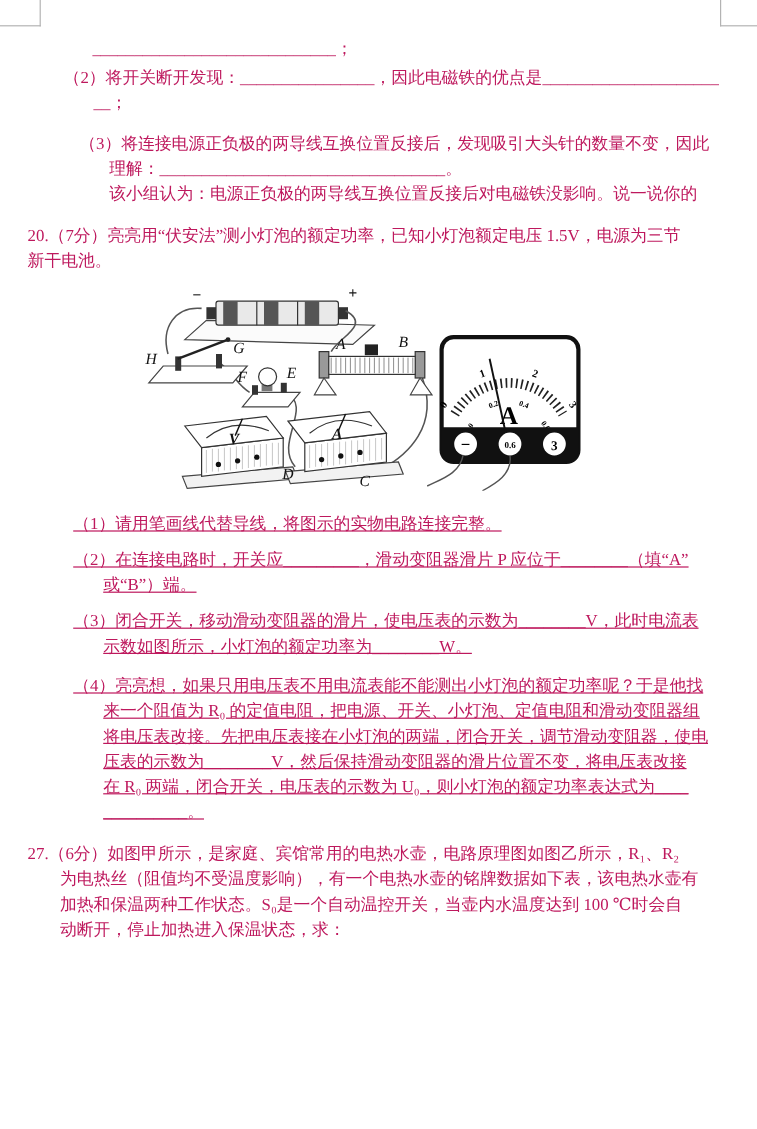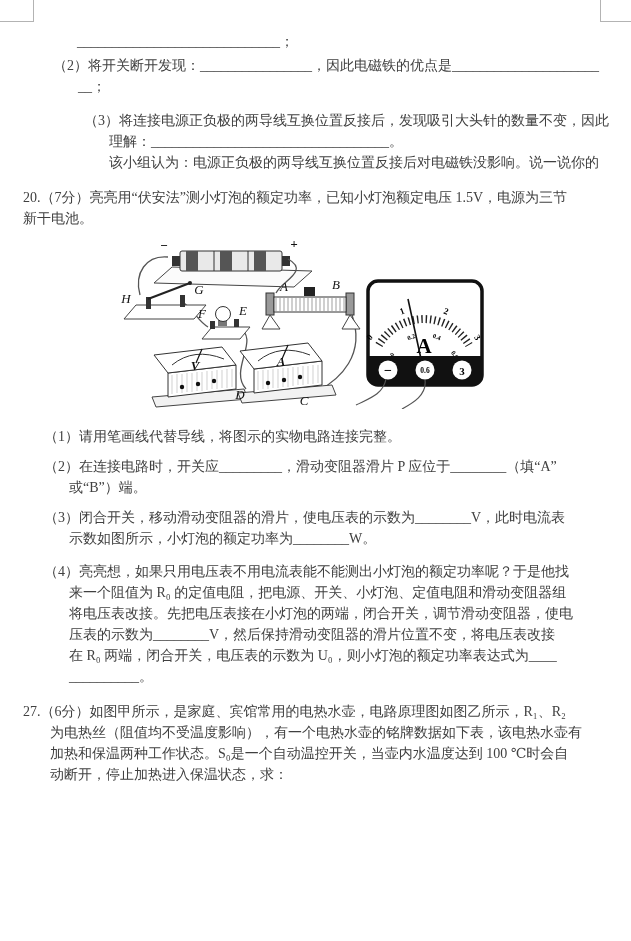--- a/index.html
+++ b/index.html
@@ -1,28 +1,28 @@
 <!DOCTYPE html>
 <html><head>
 <meta charset="utf-8">
 <style>
   html,body{margin:0;padding:0;background:#ffffff;}
-  .page{position:relative;width:631px;height:826px;background:#fff;color:#404040;
+  .page{position:relative;width:631px;height:826px;background:#fff;color:#be185d;
         font-family:"Liberation Serif","DejaVu Serif",serif;font-size:14px;overflow:hidden;}
   .crop{position:absolute;top:0;}
   .crop-tl{left:0;width:33px;height:21px;border-right:1.5px solid #b3b3b3;border-bottom:1.5px solid #b3b3b3;}
   .crop-tr{right:0;width:30px;height:21px;border-left:1.5px solid #b3b3b3;border-bottom:1.5px solid #b3b3b3;}
   .ln{line-height:21px;white-space:nowrap;}
   .cont{margin-left:25px;}
   .b-top{padding-top:31px;margin-left:77px;}
   .b-p2{margin-top:3px;margin-left:53px;}
-  .b-p3{margin-top:13px;margin-left:84px;}
+  .b-p3{margin-top:13px;margin-left:66px;}
   .b-26{margin-top:14px;margin-left:23px;}
   .fig{margin-top:8px;margin-left:96px;}
-  .b-s{margin-left:44px;}
+  .b-s{margin-left:61px;text-decoration:underline;}
   .b-s1{margin-top:13px;}
   .b-s2{margin-top:9px;}
   .b-s3{margin-top:9px;}
   .b-s4{margin-top:12px;}
   .b-27{margin-top:14px;margin-left:23px;}
   .b-27 .cont{margin-left:27px;}
   .tbl{margin-top:50px;margin-left:320px;border-collapse:collapse;}
   .tbl td{border:1.4px solid #2a2a2a;font-size:16px;line-height:21px;
           padding:8px 20px 14px 12px;vertical-align:top;white-space:nowrap;}
   .tbl td.c1{width:108px;}

